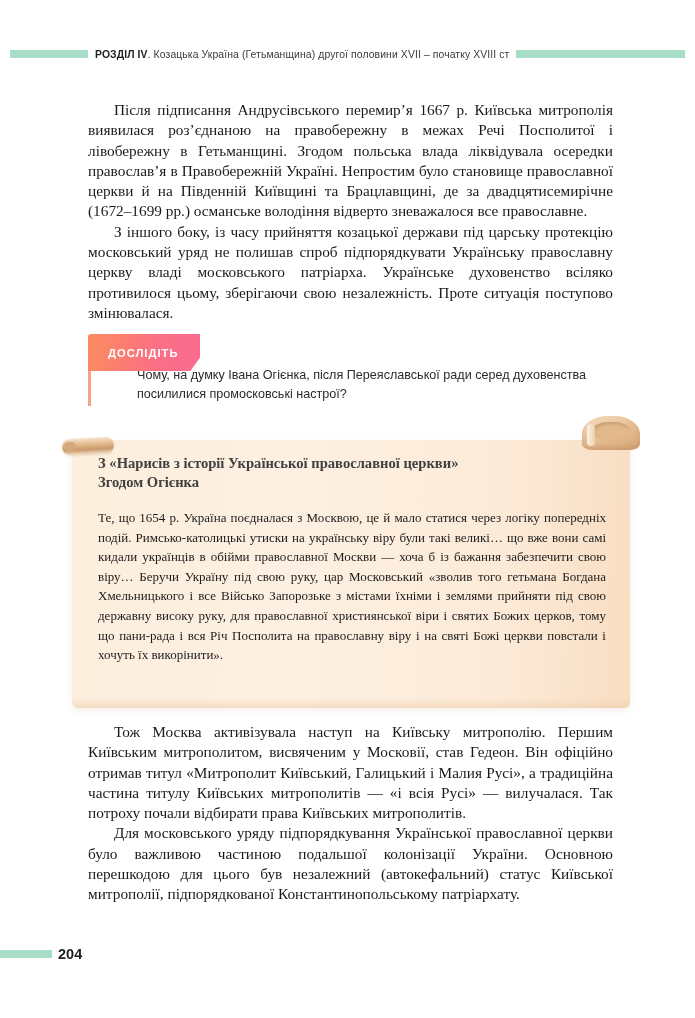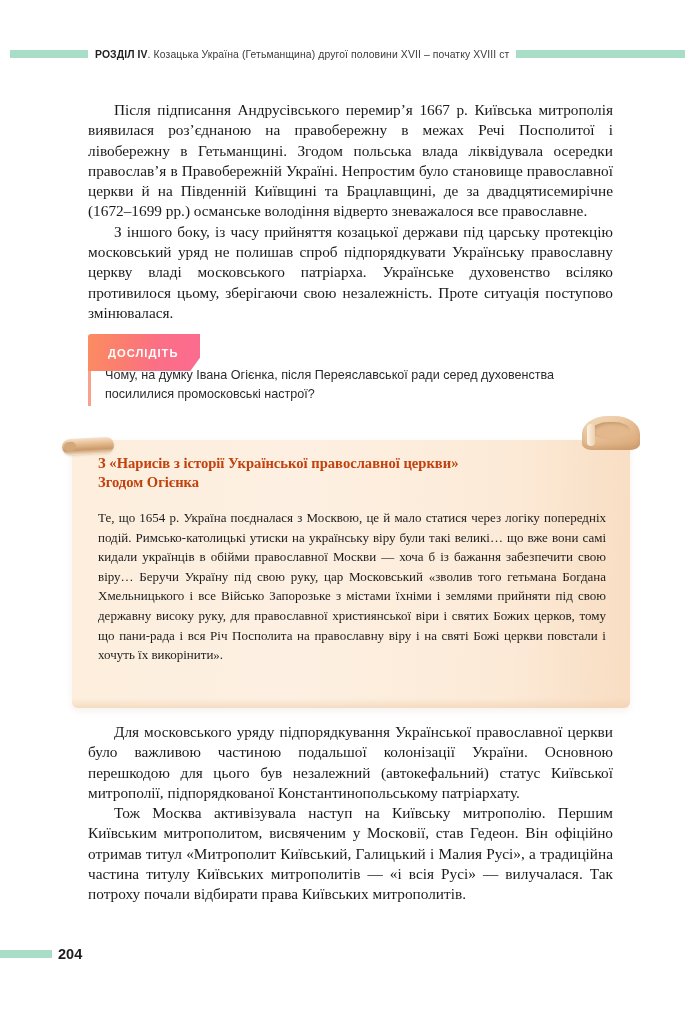--- a/index.html
+++ b/index.html
@@ -102,20 +102,21 @@
     border-left: 3px solid #f9a08c;
     padding: 6px 0 2px 14px;
     margin-top: 2px;
   }
   .question-text {
     font-family: "Liberation Sans", sans-serif;
     font-size: 12.6px;
     line-height: 19px;
     color: #2b2b2b;
     text-align: left;
+    margin-left: 32px;
   }
 
   
   .scroll-wrap {
     position: absolute;
     left: 62px;
     top: 414px;
     width: 578px;
     height: 296px;
   }
@@ -190,21 +191,21 @@
     position: absolute;
     left: 36px;
     top: 40px;
     width: 508px;
   }
   .scroll-title {
     font-family: "Liberation Serif", serif;
     font-weight: bold;
     font-size: 14.6px;
     line-height: 19px;
-    color: #c2410c;
+    color: #404040;
   }
   .scroll-body {
     margin-top: 16px;
     font-family: "Liberation Serif", serif;
     font-size: 13px;
     line-height: 19.6px;
     color: #1c1c1c;
     text-align: justify;
   }
 
@@ -265,20 +266,20 @@
   <div class="scroll-inner">
     <div class="scroll-title">
       <div>З «Нарисів з історії Української православної церкви»</div>
       <div>Згодом Огієнка</div>
     </div>
     <div class="scroll-body">Те, що 1654 р. Україна поєдналася з Москвою, це й мало статися через логіку попередніх подій. Римсько-католицькі утиски на українську віру були такі великі… що вже вони самі кидали українців в обійми православної Москви — хоча б із бажання забезпечити свою віру… Беручи Україну під свою руку, цар Московський «зволив того гетьмана Богдана Хмельницького і все Військо Запорозьке з містами їхніми і землями прийняти під свою державну високу руку, для православної християнської віри і святих Божих церков, тому що пани-рада і вся Річ Посполита на православну віру і на святі Божі церкви повстали і хочуть їх викорінити».</div>
   </div>
 </div>
 
 <div class="body-col outro-block">
+  <p class="para">Тож Москва активізувала наступ на Київську митрополію. Першим Київським митрополитом, висвяченим у Московії, став Гедеон. Він офіційно отримав титул «Митрополит Київський, Галицький і Малия Русі», а традиційна частина титулу Київських митрополитів — «і всія Русі» — вилучалася. Так потроху почали відбирати права Київських митрополитів.</p>
   <p class="para">Для московського уряду підпорядкування Української православної церкви було важливою частиною подальшої колонізації України. Основною перешкодою для цього був незалежний (автокефальний) статус Київської митрополії, підпорядкованої Константинопольському патріархату.</p>
-  <p class="para">Тож Москва активізувала наступ на Київську митрополію. Першим Київським митрополитом, висвяченим у Московії, став Гедеон. Він офіційно отримав титул «Митрополит Київський, Галицький і Малия Русі», а традиційна частина титулу Київських митрополитів — «і всія Русі» — вилучалася. Так потроху почали відбирати права Київських митрополитів.</p>
 </div>
 
 <div class="footer">
   <div class="footer-rule"></div>
   <div class="page-number">204</div>
 </div>
 
 </body></html>

